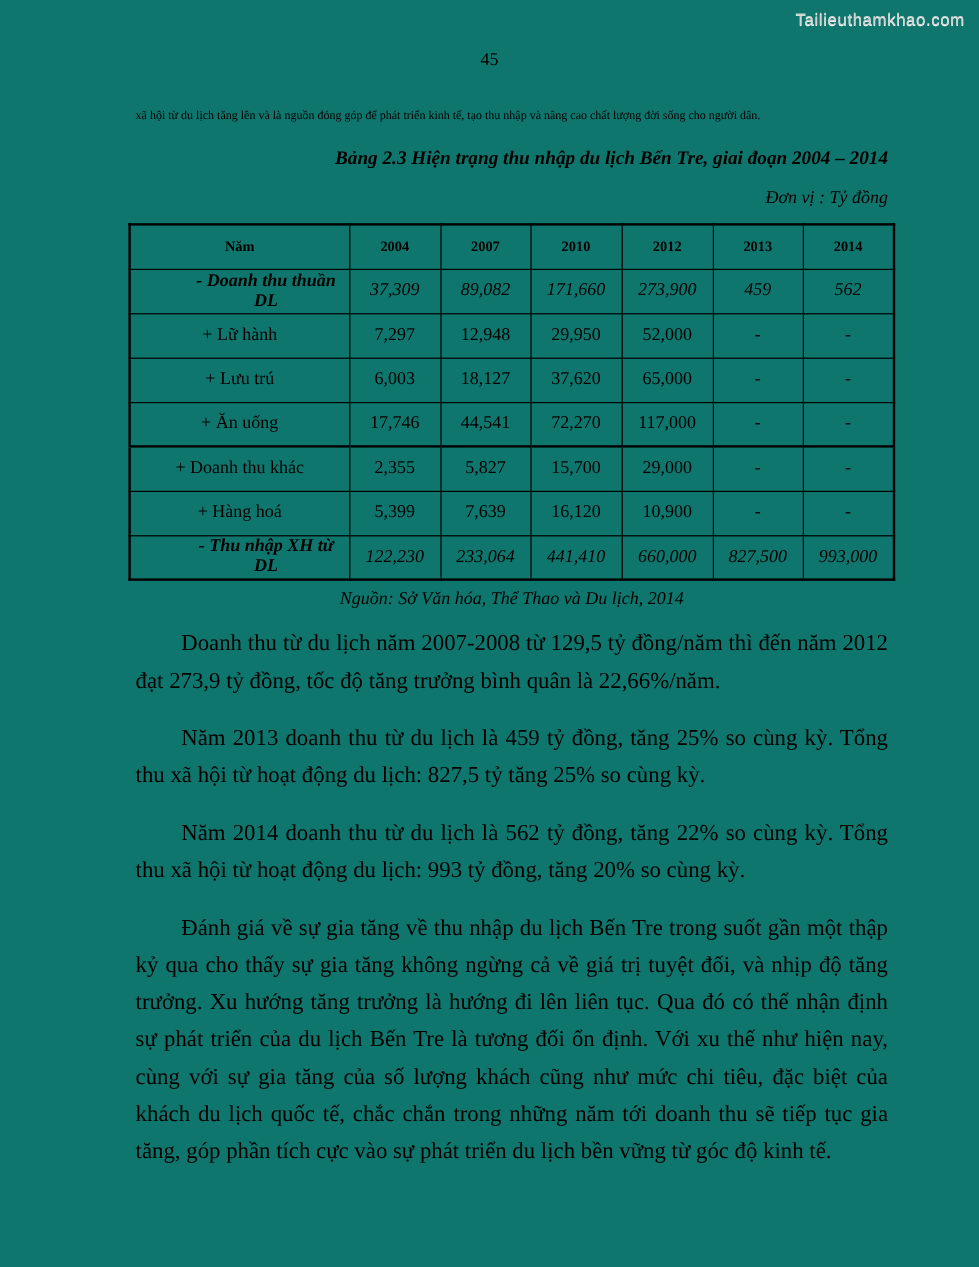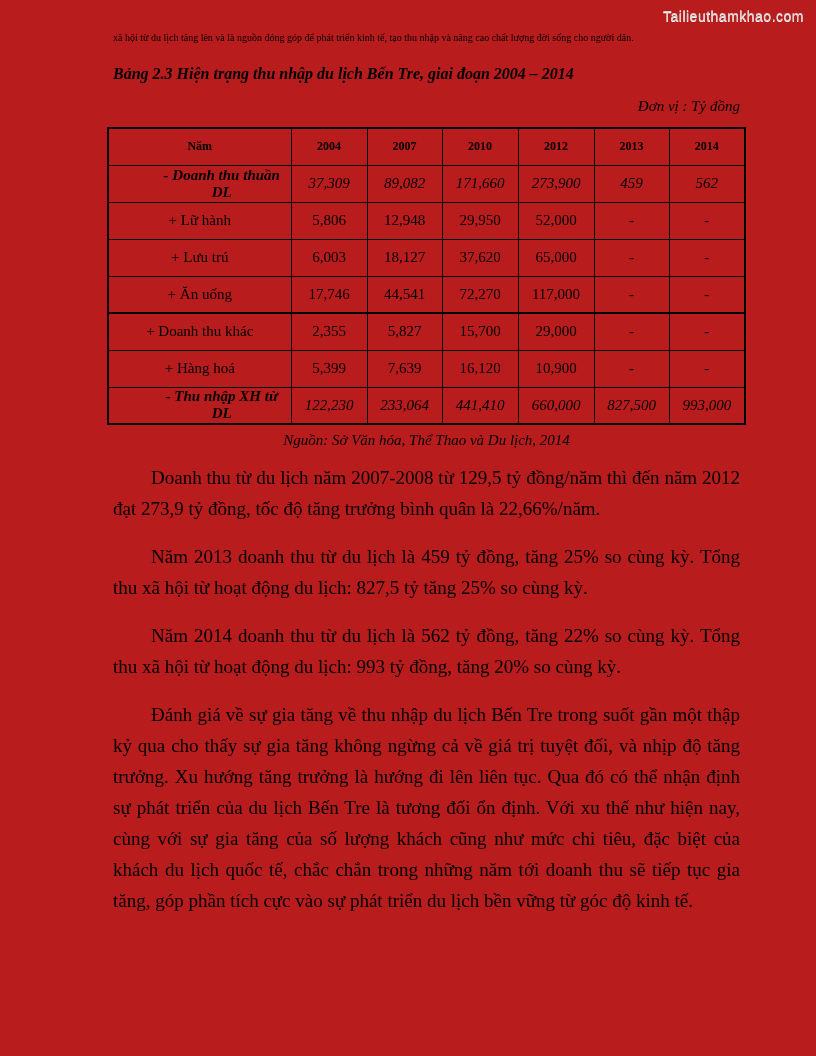--- a/index.html
+++ b/index.html
@@ -1,19 +1,19 @@
 <!DOCTYPE html>
 <html><head>
 <meta charset="utf-8">
 <style>
   html,body{margin:0;padding:0;background:#fff;}
   .page{
     position:relative;
     width:816px;height:1056px;
-    background:#b91c1c;
+    background:#0f766e;
     font-family:"Liberation Serif","DejaVu Serif",serif;
     color:#000;
     overflow:hidden;
     box-sizing:border-box;
   }
   .watermark{
     position:absolute;top:8px;right:12px;
     font-family:"Liberation Sans","DejaVu Sans",sans-serif;
     font-size:14px;color:#d2d2d2;letter-spacing:.5px;
     text-shadow:0 1px 0 #ffffff;
@@ -26,21 +26,21 @@
   .content{
     padding:0 76px 0 113px;
   }
   .intro{
     margin-top:22px;
     font-size:10px;line-height:31px;
     text-align:justify;
   }
   .table-caption{
     margin-top:12px;
-    text-align:left;
+    text-align:right;
     font-weight:bold;font-style:italic;
     font-size:16px;
   }
   .unit-note{
     margin-top:15px;
     text-align:right;
     font-style:italic;
     font-size:15px;
   }
   table.data{
@@ -79,20 +79,21 @@
     text-indent:38px;
   }
 </style>
 </head>
 <body>
 
 <div class="page">
 
   <div class="watermark">Tailieuthamkhao.com</div>
 
+  <div class="page-number">45</div>
 
   <div class="content">
 
     <p class="intro">xã hội từ du lịch tăng lên và là nguồn đóng góp để phát triển kinh tế, tạo thu nhập và nâng cao chất lượng đời sống cho người dân.</p>
 
     <div class="table-caption">Bảng 2.3 Hiện trạng thu nhập du lịch Bến Tre, giai đoạn 2004 – 2014</div>
 
     <div class="unit-note">Đơn vị : Tỷ đồng</div>
 
     <table class="data">
@@ -121,21 +122,21 @@
             <td class="label-cell">- Doanh thu thuần DL</td>
             <td class="value-cell">37,309</td>
             <td class="value-cell">89,082</td>
             <td class="value-cell">171,660</td>
             <td class="value-cell">273,900</td>
             <td class="value-cell">459</td>
             <td class="value-cell">562</td>
           </tr>
           <tr>
             <td class="label-cell">+ Lữ hành</td>
-            <td class="value-cell">5,806</td>
+            <td class="value-cell">7,297</td>
             <td class="value-cell">12,948</td>
             <td class="value-cell">29,950</td>
             <td class="value-cell">52,000</td>
             <td class="value-cell">-</td>
             <td class="value-cell">-</td>
           </tr>
           <tr>
             <td class="label-cell">+ Lưu trú</td>
             <td class="value-cell">6,003</td>
             <td class="value-cell">18,127</td>

